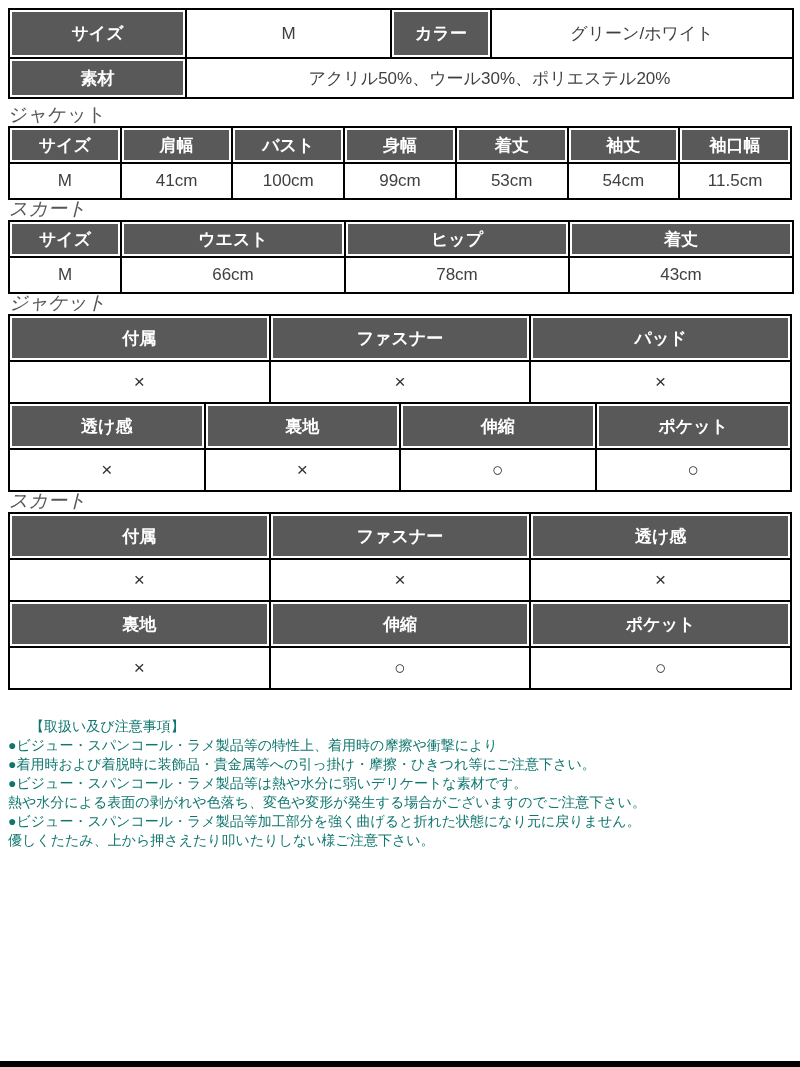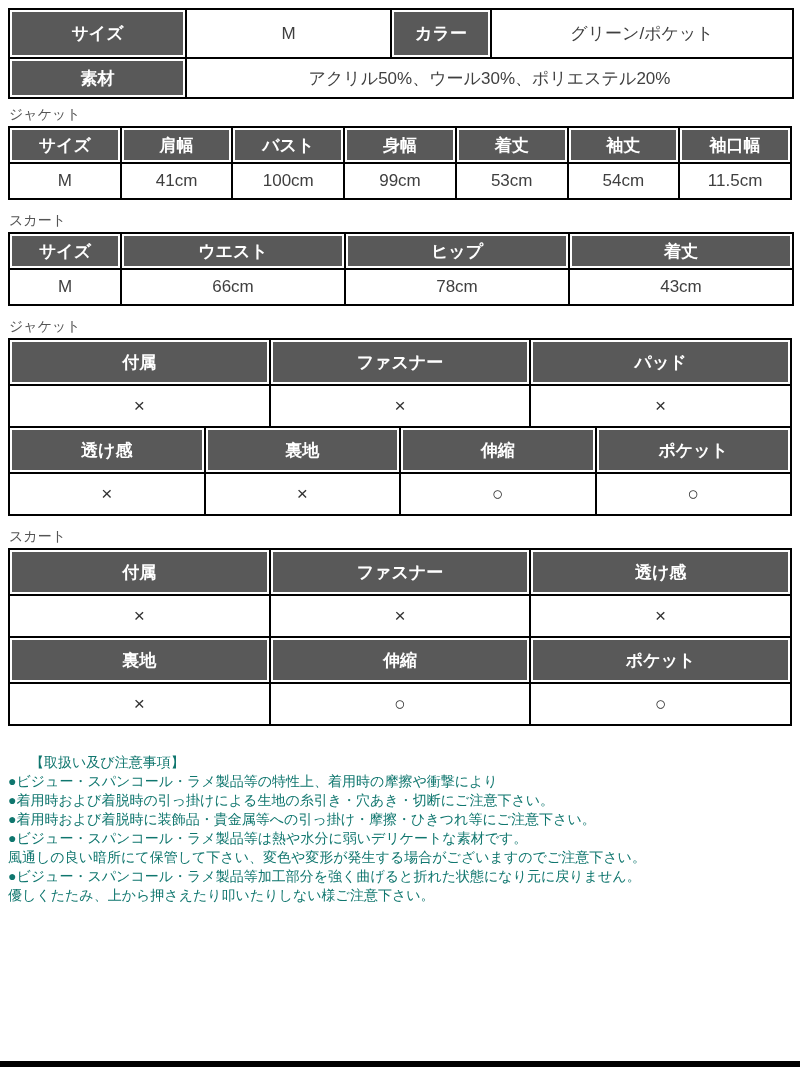--- a/index.html
+++ b/index.html
@@ -14,22 +14,22 @@
   th.dark{background:#595959;color:#ffffff;font-weight:bold;box-shadow:inset 0 0 0 2px #ffffff;font-size:17px;}
   td.val{font-size:17px;color:#3f3f3f;background:#ffffff;}
   
   .t-spec tr.r1{height:49px;} .t-spec tr.r2{height:40px;}
   
   .t-size tr.hd{height:36px;} .t-size tr.bd{height:36px;}
   
   .t-feat tr.hd{height:46px;margin-top:28px;} .t-feat tr.bd{height:42px;}
   .t-feat td.val{font-size:19px;color:#333;}
   .t-feat.second{margin-top:-2px;}
-  .sec-label{font-size:14px;color:#555;margin:7px 0 3px 1px;line-height:17px;}
-  .sec-label.gap{margin-top:12px;}
+  .sec-label{font-size:19px;color:#555;margin:7px 0 3px 1px;line-height:17px;}
+  .sec-label.gap{margin-top:0;font-style:italic;}
   .care{margin-top:27px;font-size:14px;line-height:19px;color:#0f766e;}
   .care .title{margin-left:22px;}
   .care div{white-space:nowrap;}
   .bottom-bar{position:absolute;left:0;bottom:0;width:800px;height:6px;background:#000;}
 </style>
 </head>
 <body>
 
 <div class="wrap">
 
@@ -38,21 +38,21 @@
         <col style="width:177px">
         <col style="width:205px">
         <col style="width:100px">
         <col style="width:302px">
       </colgroup>
     <tbody>
         <tr class="r1">
       <th class="dark">サイズ</th>
       <td class="val">M</td>
       <th class="dark">カラー</th>
-      <td class="val">グリーン/ポケット</td>
+      <td class="val">グリーン/ホワイト</td>
     </tr>
     <tr class="r2">
       <th class="dark">素材</th>
       <td class="val" colspan="3">アクリル50%、ウール30%、ポリエステル20%</td>
     </tr>
   </tbody>
     </table>
 
   <div class="sec-label">ジャケット</div>
   <table class="t-size">
@@ -160,23 +160,22 @@
       <td class="val">×</td>
       <td class="val">○</td>
       <td class="val">○</td>
     </tr>
   </tbody>
     </table>
 
   <div class="care">
     <div class="title">【取扱い及び注意事項】</div>
     <div>●ビジュー・スパンコール・ラメ製品等の特性上、着用時の摩擦や衝撃により</div>
-    <div>●着用時および着脱時の引っ掛けによる生地の糸引き・穴あき・切断にご注意下さい。</div>
     <div>●着用時および着脱時に装飾品・貴金属等への引っ掛け・摩擦・ひきつれ等にご注意下さい。</div>
     <div>●ビジュー・スパンコール・ラメ製品等は熱や水分に弱いデリケートな素材です。</div>
-    <div>風通しの良い暗所にて保管して下さい、変色や変形が発生する場合がございますのでご注意下さい。</div>
+    <div>熱や水分による表面の剥がれや色落ち、変色や変形が発生する場合がございますのでご注意下さい。</div>
     <div>●ビジュー・スパンコール・ラメ製品等加工部分を強く曲げると折れた状態になり元に戻りません。</div>
     <div>優しくたたみ、上から押さえたり叩いたりしない様ご注意下さい。</div>
   </div>
 
 </div>
 
 <div class="bottom-bar"></div>
 
 </body></html>

